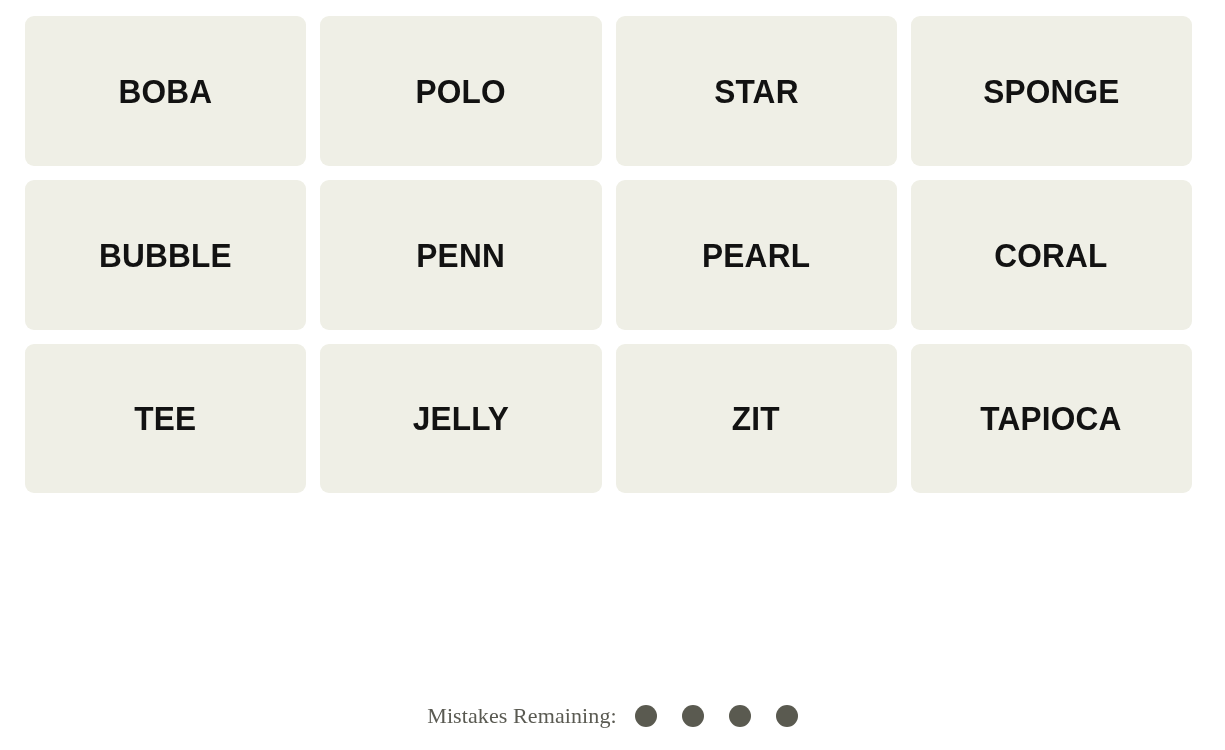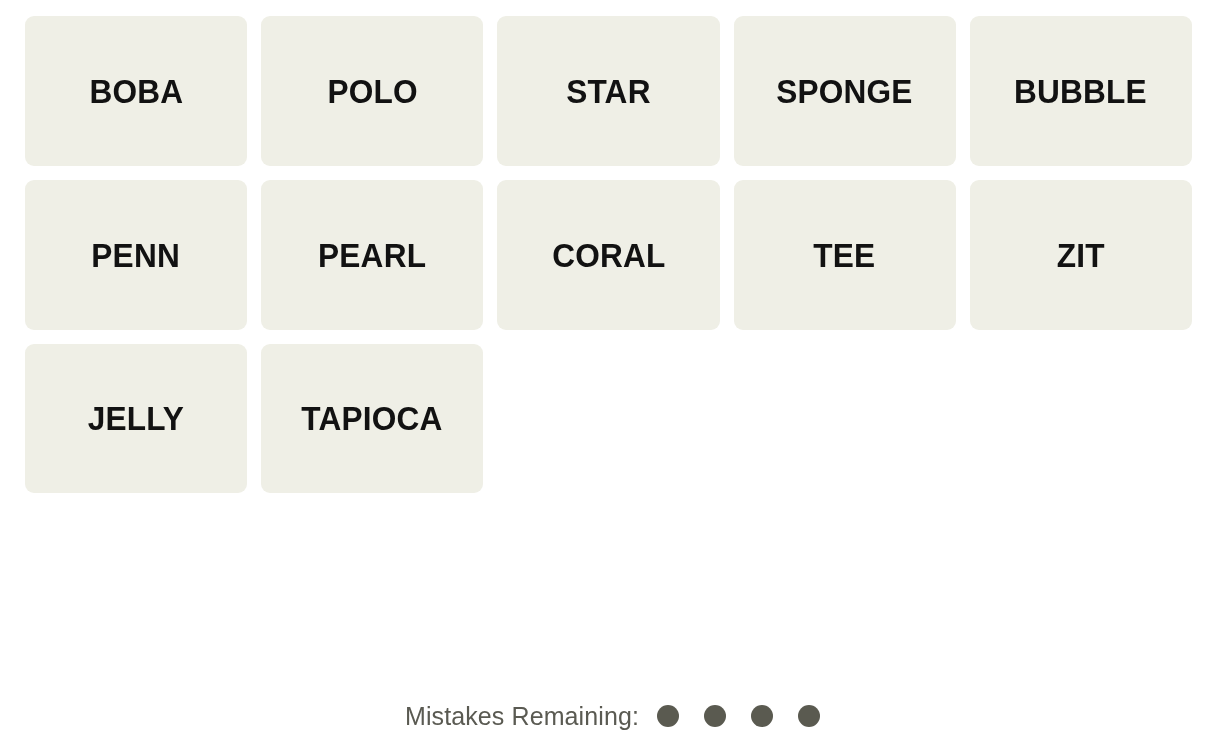--- a/index.html
+++ b/index.html
@@ -17,21 +17,21 @@
     position: relative;
   }
 
   #game-board {
     position: absolute;
     left: 25px;
     top: 16px;
     width: 1167px;
     height: 641px;
     display: grid;
-    grid-template-columns: repeat(5, 1fr);
+    grid-template-columns: repeat(4, 1fr);
     grid-template-rows: repeat(4, 1fr);
     column-gap: 14px;
     row-gap: 14px;
   }
 
   .word-tile {
     background: #EFEFE6;
     border-radius: 9px;
     display: flex;
     align-items: center;
@@ -59,22 +59,22 @@
     left: 0;
     top: 693px;
     width: 1225px;
     height: 46px;
     display: flex;
     align-items: center;
     justify-content: center;
   }
 
   #mistakes-label {
-    font-family: Liberation Sans, sans-serif;
-    font-size: 25px;
+    font-family: Liberation Serif, serif;
+    font-size: 22px;
     font-weight: normal;
     color: #5A5A52;
     letter-spacing: 0.1px;
     line-height: 1;
     white-space: nowrap;
     text-align: center;
   }
 
   #mistakes-dots {
     display: flex;
@@ -117,24 +117,24 @@
     <div class="word-tile">
       <span class="word-tile-label">PEARL</span>
     </div>
     <div class="word-tile">
       <span class="word-tile-label">CORAL</span>
     </div>
     <div class="word-tile">
       <span class="word-tile-label">TEE</span>
     </div>
     <div class="word-tile">
-      <span class="word-tile-label">ZIT</span>
+      <span class="word-tile-label">JELLY</span>
     </div>
     <div class="word-tile">
-      <span class="word-tile-label">JELLY</span>
+      <span class="word-tile-label">ZIT</span>
     </div>
     <div class="word-tile">
       <span class="word-tile-label">TAPIOCA</span>
     </div>
   </div>
 
 <div id="mistakes-bar">
   <span id="mistakes-label">Mistakes Remaining:</span>
   <span id="mistakes-dots">
       <span class="mistake-dot" style="background: rgb(90, 90, 80);"></span>

